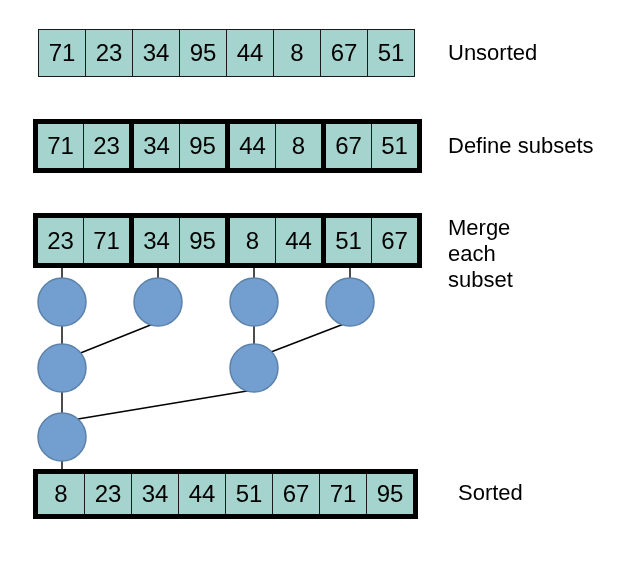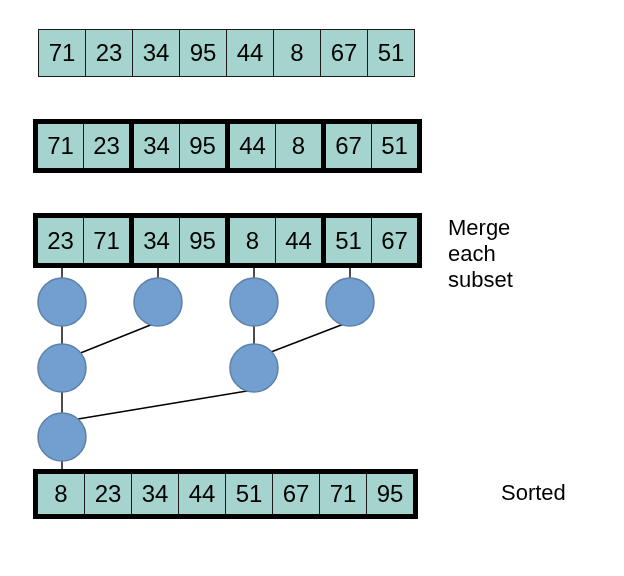--- a/index.html
+++ b/index.html
@@ -104,39 +104,41 @@
   <div class="array-row thin-row" style="left:38px; top:29px;">
     <div class="cell">71</div>
     <div class="cell">23</div>
     <div class="cell">34</div>
     <div class="cell">95</div>
     <div class="cell">44</div>
     <div class="cell">8</div>
     <div class="cell">67</div>
     <div class="cell">51</div>
   </div>
+  <div class="stage-label" style="left:448px; top:40px;">Unsorted</div>
 
   <div class="array-row row-define" style="left:33px; top:119px;">
     <div class="subset-group">
       <div class="cell">71</div>
       <div class="cell">23</div>
     </div>
     <div class="subset-group">
       <div class="cell">34</div>
       <div class="cell">95</div>
     </div>
     <div class="subset-group">
       <div class="cell">44</div>
       <div class="cell">8</div>
     </div>
     <div class="subset-group">
       <div class="cell">67</div>
       <div class="cell">51</div>
     </div>
   </div>
+  <div class="stage-label" style="left:448px; top:133px;">Define subsets</div>
 
   <div class="array-row row-sortsub" style="left:33px; top:213px;">
     <div class="subset-group">
       <div class="cell">23</div>
       <div class="cell">71</div>
     </div>
     <div class="subset-group">
       <div class="cell">34</div>
       <div class="cell">95</div>
     </div>
@@ -155,15 +157,15 @@
   <div class="array-row outer-thick-row" style="left:33px; top:469px;">
     <div class="cell">8</div>
     <div class="cell">23</div>
     <div class="cell">34</div>
     <div class="cell">44</div>
     <div class="cell">51</div>
     <div class="cell">67</div>
     <div class="cell">71</div>
     <div class="cell">95</div>
   </div>
-  <div class="stage-label" style="left:458px; top:480px;margin-left:43px;">Sorted</div>
+  <div class="stage-label" style="left:458px; top:480px;">Sorted</div>
 
 </div>
 
 </body></html>

